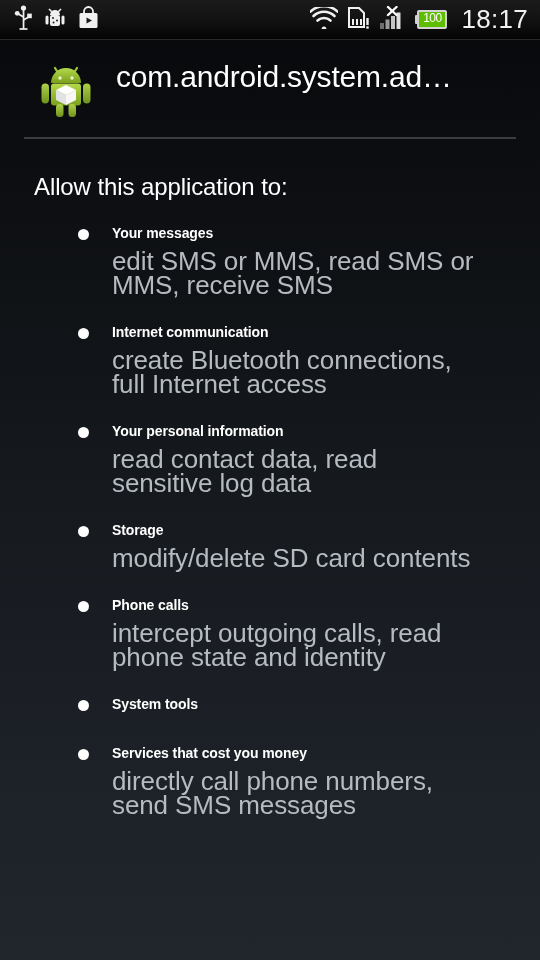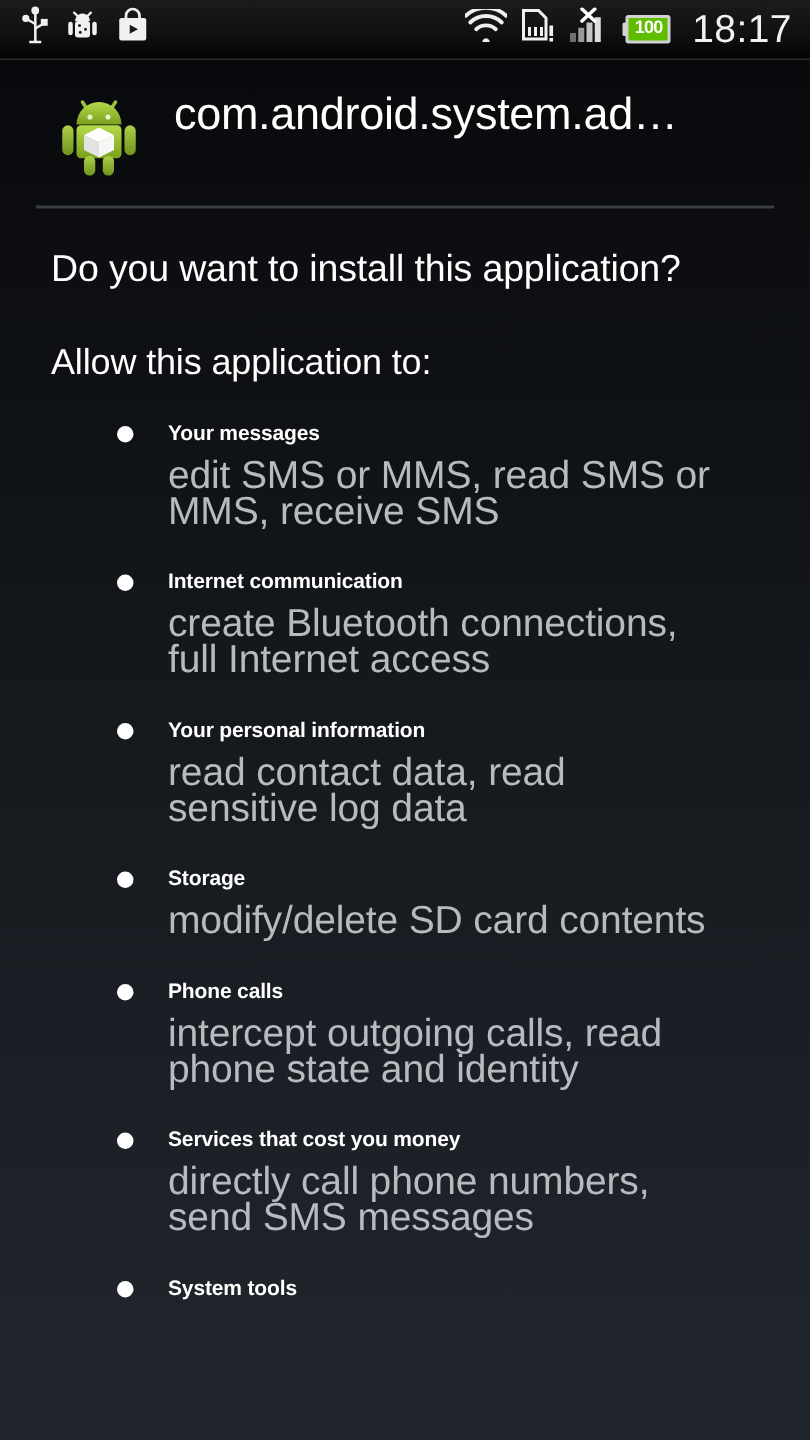--- a/index.html
+++ b/index.html
@@ -77,21 +77,21 @@
     background: #d2d2d2;
     border-radius: 1px 0 0 1px;
   }
   .battery-text {
     position: absolute;
     left: 2px; top: 0;
     width: 30px; height: 16px;
     line-height: 16px;
     text-align: center;
     font-size: 12px;
-    font-weight: bold;
+    font-weight: normal;
     color: #ffffff;
     letter-spacing: -0.5px;
   }
 
   
   .title-bar {
     flex: 0 0 auto;
     padding: 20px 24px 0 24px;
     display: flex;
     height: 90px;
@@ -318,21 +318,20 @@
         <path d="M18 30 L28 35 L28 45 L18 40 Z" fill="#e2e2e2"></path>
         <path d="M38 30 L28 35 L28 45 L38 40 Z" fill="#f7f7f7"></path>
       </svg>
     </span>
     <div class="app-title">com.android.system.ad…</div>
   </div>
   <div class="title-divider"></div>
 
   <div class="content">
 
-    <div class="question">Do you want to install this application?</div>
     <div class="allow-label">Allow this application to:</div>
 
     <ul class="perm-list">
 
       <li class="perm-item">
         <span class="perm-bullet"></span>
         <div class="perm-title">Your messages</div>
         <div class="perm-desc">edit SMS or MMS, read SMS or MMS, receive SMS</div>
       </li>
 
@@ -355,27 +354,27 @@
       </li>
 
       <li class="perm-item">
         <span class="perm-bullet"></span>
         <div class="perm-title">Phone calls</div>
         <div class="perm-desc">intercept outgoing calls, read phone state and identity</div>
       </li>
 
       <li class="perm-item">
         <span class="perm-bullet"></span>
+        <div class="perm-title">System tools</div>
+
+      </li>
+
+      <li class="perm-item">
+        <span class="perm-bullet"></span>
         <div class="perm-title">Services that cost you money</div>
         <div class="perm-desc">directly call phone numbers, send SMS messages</div>
       </li>
 
-      <li class="perm-item">
-        <span class="perm-bullet"></span>
-        <div class="perm-title">System tools</div>
-
-      </li>
-
     </ul>
   </div>
 
 
 </div>
 
 </body></html>

